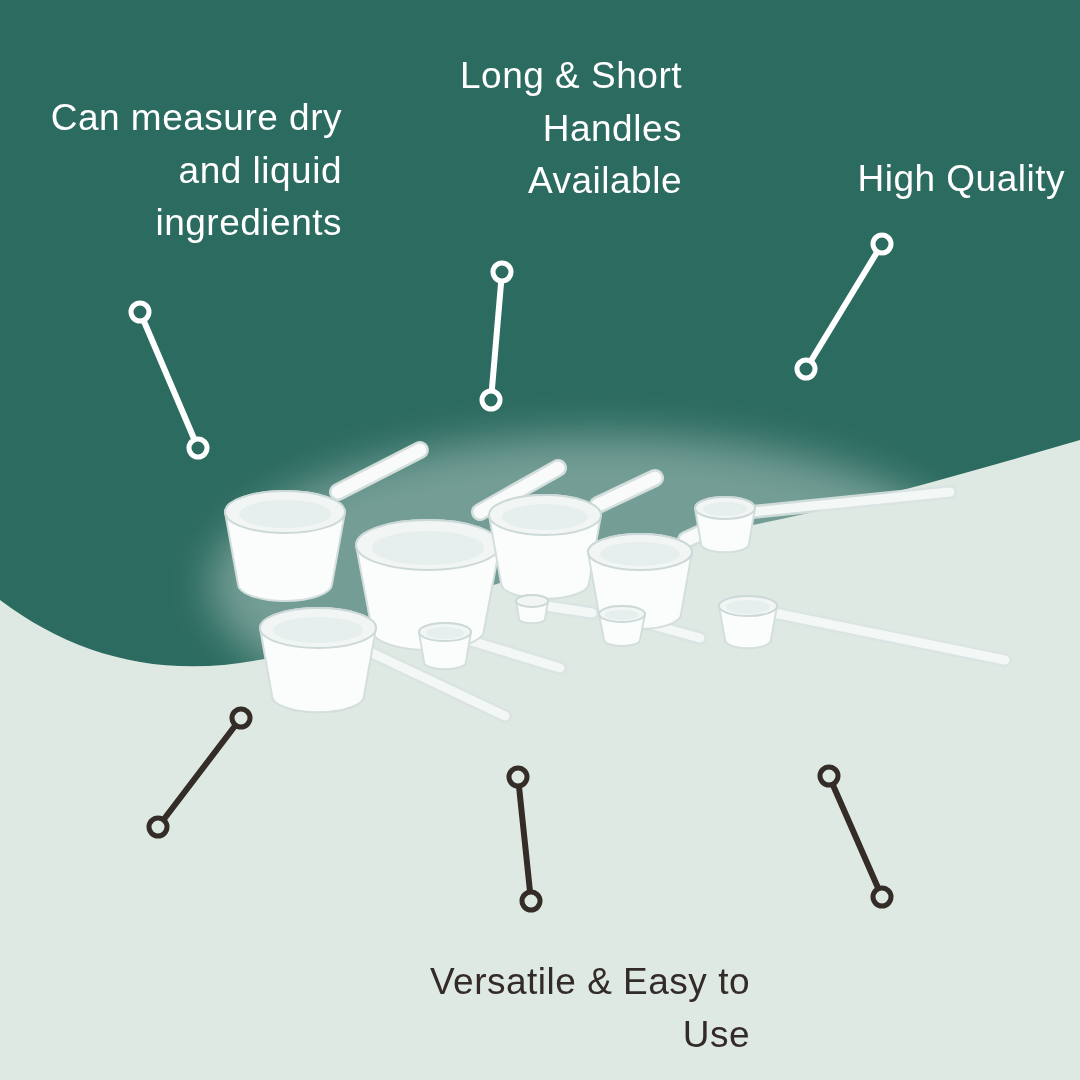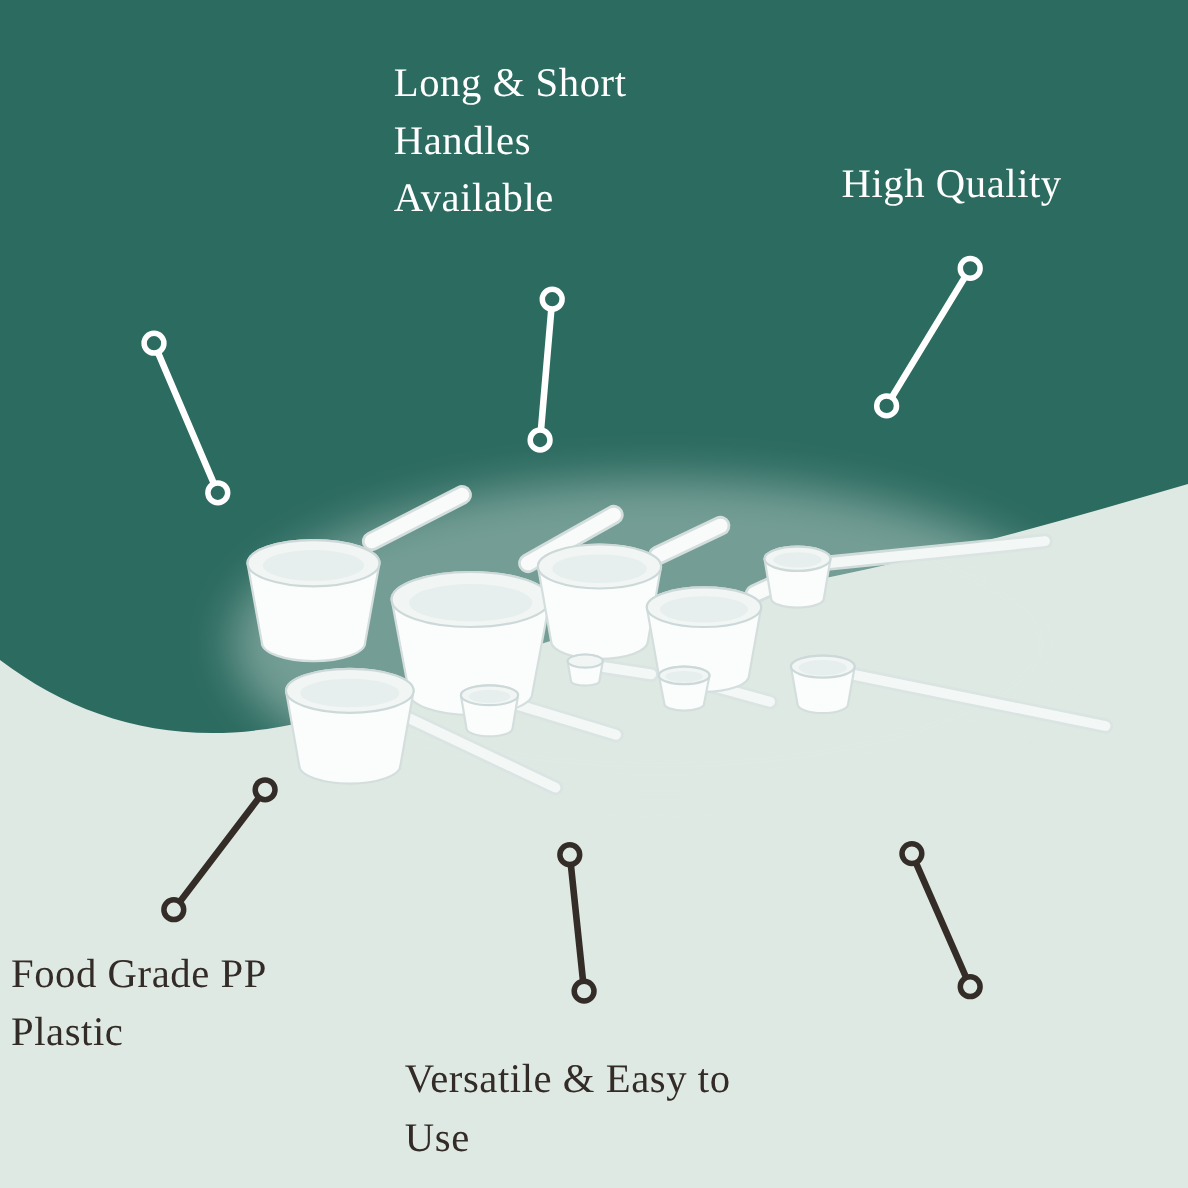--- a/index.html
+++ b/index.html
@@ -9,33 +9,32 @@
     background:#2C6B60;
   }
   .canvas{
     position:relative;width:1080px;height:1080px;overflow:hidden;
     background:#2C6B60;
   }
   .layer{position:absolute;left:0;top:0;width:1080px;height:1080px;}
   
   .callout{
     position:absolute;
-    text-align:left;
+    text-align:right;
     white-space:pre-line;
     font-size:37px;
     line-height:1.42;
     letter-spacing:.5px;
     font-weight:500;
-    font-family:Liberation Serif, serif;
   }
   .light{color:#FFFFFF;}
   .dark{color:#332B27;}
   #c-measure{left:8px;top:92px;width:334px;}
   #c-handles{left:358px;top:50px;width:324px;}
-  #c-quality{left:765px;top:142px;width:300px;}
+  #c-quality{left:765px;top:153px;width:300px;}
   #c-foodgrade{left:10px;top:860px;width:312px;}
   #c-versatile{left:368px;top:956px;width:382px;}
   #c-dishwasher{left:700px;top:934px;width:362px;}
   
   .pin-line-light{stroke:#FFFFFF;stroke-width:6;stroke-linecap:round;}
   .pin-line-dark{stroke:#342C27;stroke-width:6;stroke-linecap:round;}
   .pin-dot-light{fill:#2C6B60;stroke:#FFFFFF;stroke-width:5;}
   .pin-dot-dark{fill:#DFE9E3;stroke:#342C27;stroke-width:5;}
   
   .cup{fill:#fbfdfd;stroke:#d3dedd;stroke-width:2;}
@@ -176,22 +175,23 @@
       <circle class="pin-dot-dark" cx="518" cy="777" r="9"></circle>
       <circle class="pin-dot-dark" cx="531" cy="901" r="9"></circle>
     </g>
     <g>
       <line class="pin-line-dark" x1="829" y1="776" x2="882" y2="897"></line>
       <circle class="pin-dot-dark" cx="829" cy="776" r="9"></circle>
       <circle class="pin-dot-dark" cx="882" cy="897" r="9"></circle>
     </g>
   </svg>
 
+  <div class="callout light" id="c-measure">Can measure dry
+and liquid
+ingredients</div>
   <div class="callout light" id="c-handles">Long &amp; Short
 Handles
 Available</div>
   <div class="callout light" id="c-quality">High Quality</div>
-  <div class="callout dark" id="c-foodgrade">Food Grade PP
-Plastic</div>
   <div class="callout dark" id="c-versatile">Versatile &amp; Easy to
 Use</div>
 
 </div>
 
 </body></html>

